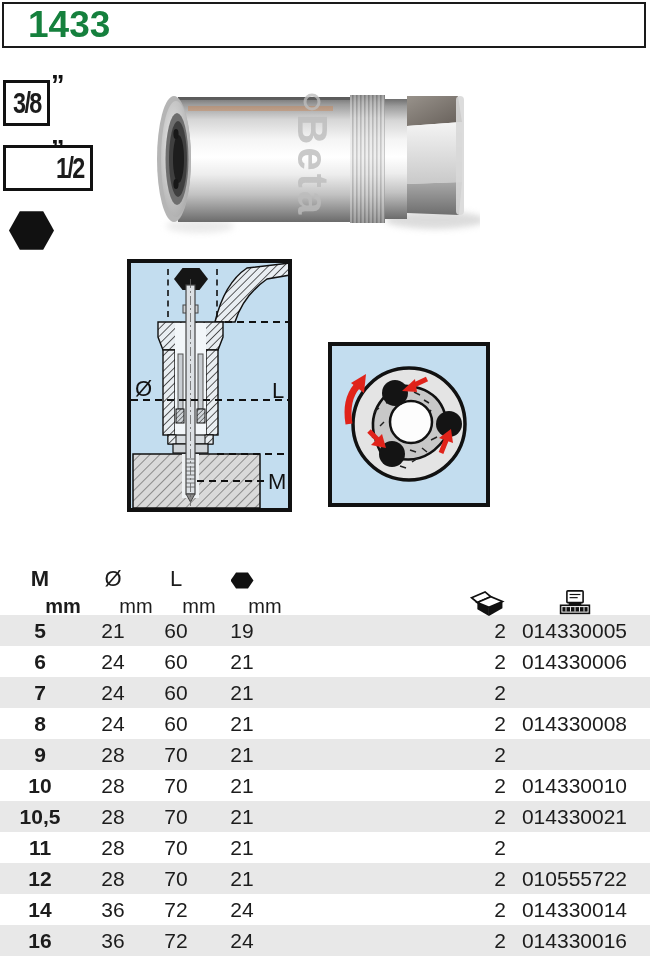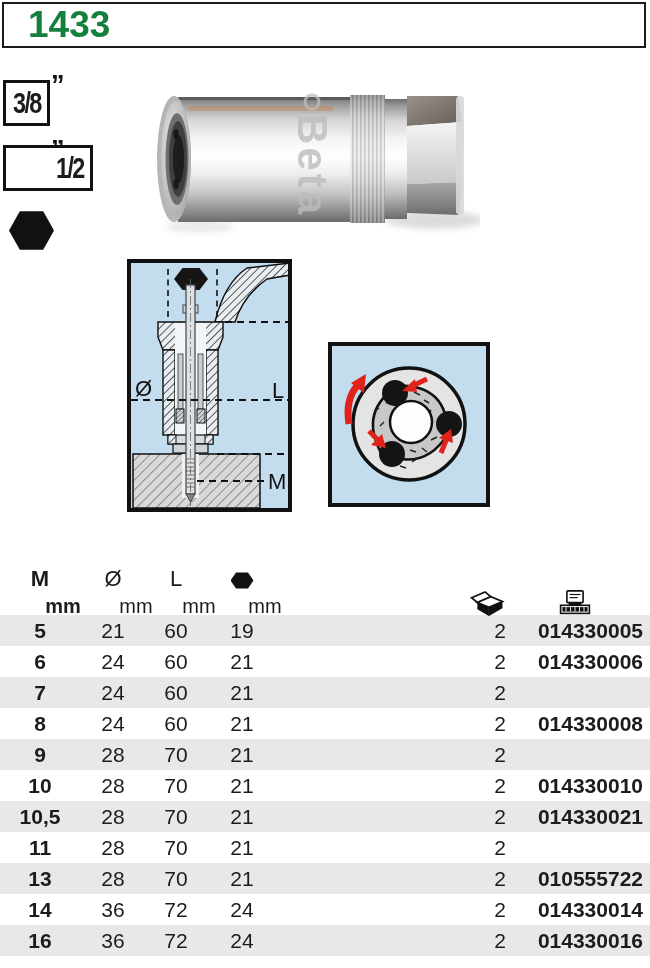--- a/index.html
+++ b/index.html
@@ -39,21 +39,21 @@
   .hex-glyph{width:23px;height:17px;background:#111;margin:0 auto 1px auto;
              clip-path:polygon(0% 50%,24% 3%,76% 3%,100% 50%,76% 97%,24% 97%);}
   .icon-cell{display:flex;align-items:flex-end;}
   .icon-right{justify-content:flex-end;}
   .icon-center{justify-content:center;}
   .trow{height:31px;line-height:31px;font-size:21px;}
   .trow.odd{background:#e8e8e8;}
   .c{text-align:center;}
   .c-m{font-weight:bold;}
   .c-qty{text-align:right;}
-  .c-code{text-align:right;font-weight:bold;}
+  .c-code{text-align:center;}
 </style>
 </head>
 <body>
 
 <div class="page">
 
   <div class="header-box">
     <span class="header-code">1433</span>
   </div>
 
@@ -370,21 +370,21 @@
         </div>
         <div class="grid trow even">
           <div class="c c-m">11</div>
           <div class="c">28</div>
           <div class="c">70</div>
           <div class="c">21</div>
           <div class="sp"></div>
           <div class="c-qty">2</div>
         </div>
         <div class="grid trow odd">
-          <div class="c c-m">13</div>
+          <div class="c c-m">12</div>
           <div class="c">28</div>
           <div class="c">70</div>
           <div class="c">21</div>
           <div class="sp"></div>
           <div class="c-qty">2</div>
           <div class="c-code">010555722</div>
         </div>
         <div class="grid trow even">
           <div class="c c-m">14</div>
           <div class="c">36</div>

